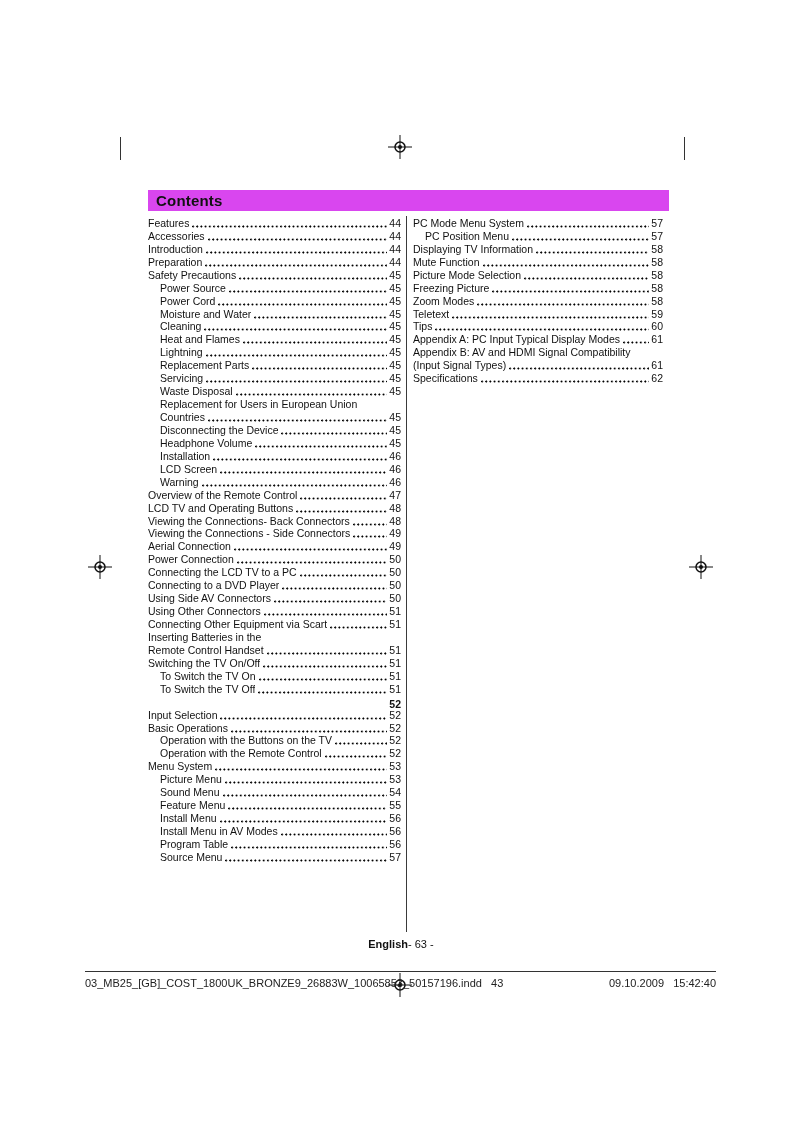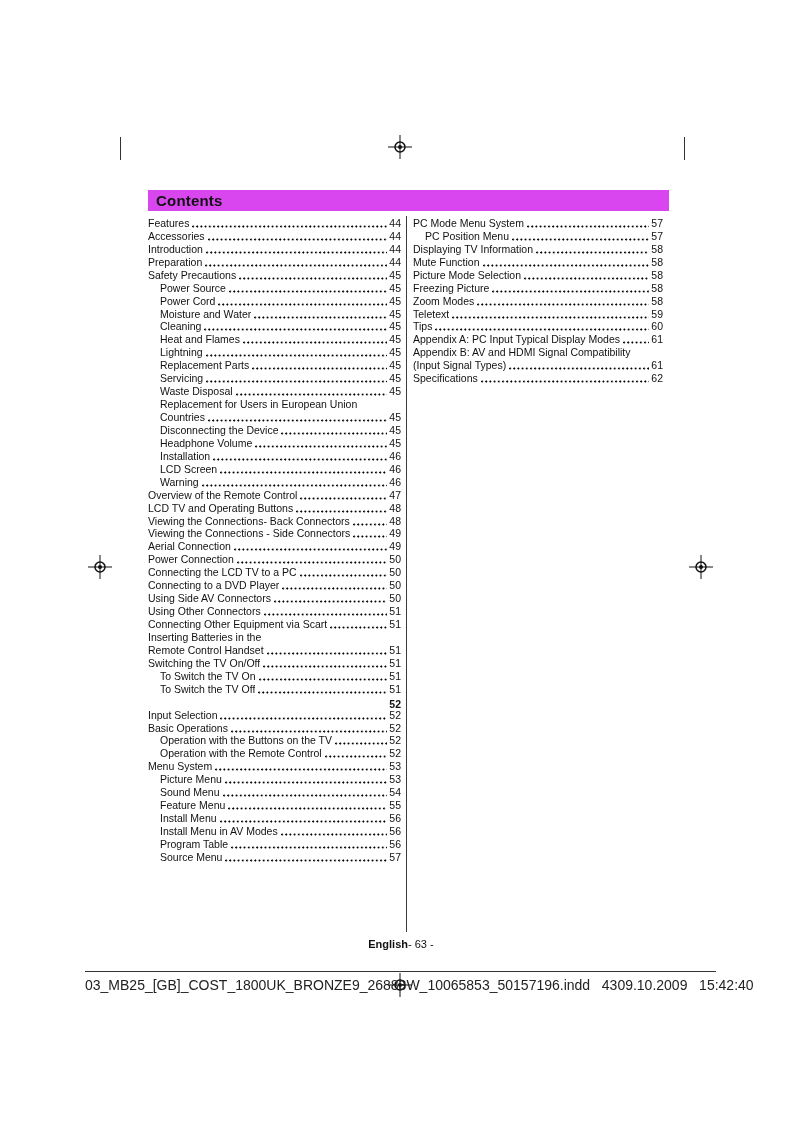--- a/index.html
+++ b/index.html
@@ -90,21 +90,21 @@
     left: 85px; top: 971px;
     width: 631px; height: 1px;
     background: #333;
   }
   .slug {
     position: absolute;
     left: 85px; top: 977px;
     width: 631px;
     display: flex;
     justify-content: space-between;
-    font-size: 14px;
+    font-size: 11px;
     color: #222;
   }
   .slug span { white-space: pre; }
 </style>
 </head>
 <body>
 
 <div class="page">
 
   <div class="crop-tick" style="left:120px; top:137px;"></div>

